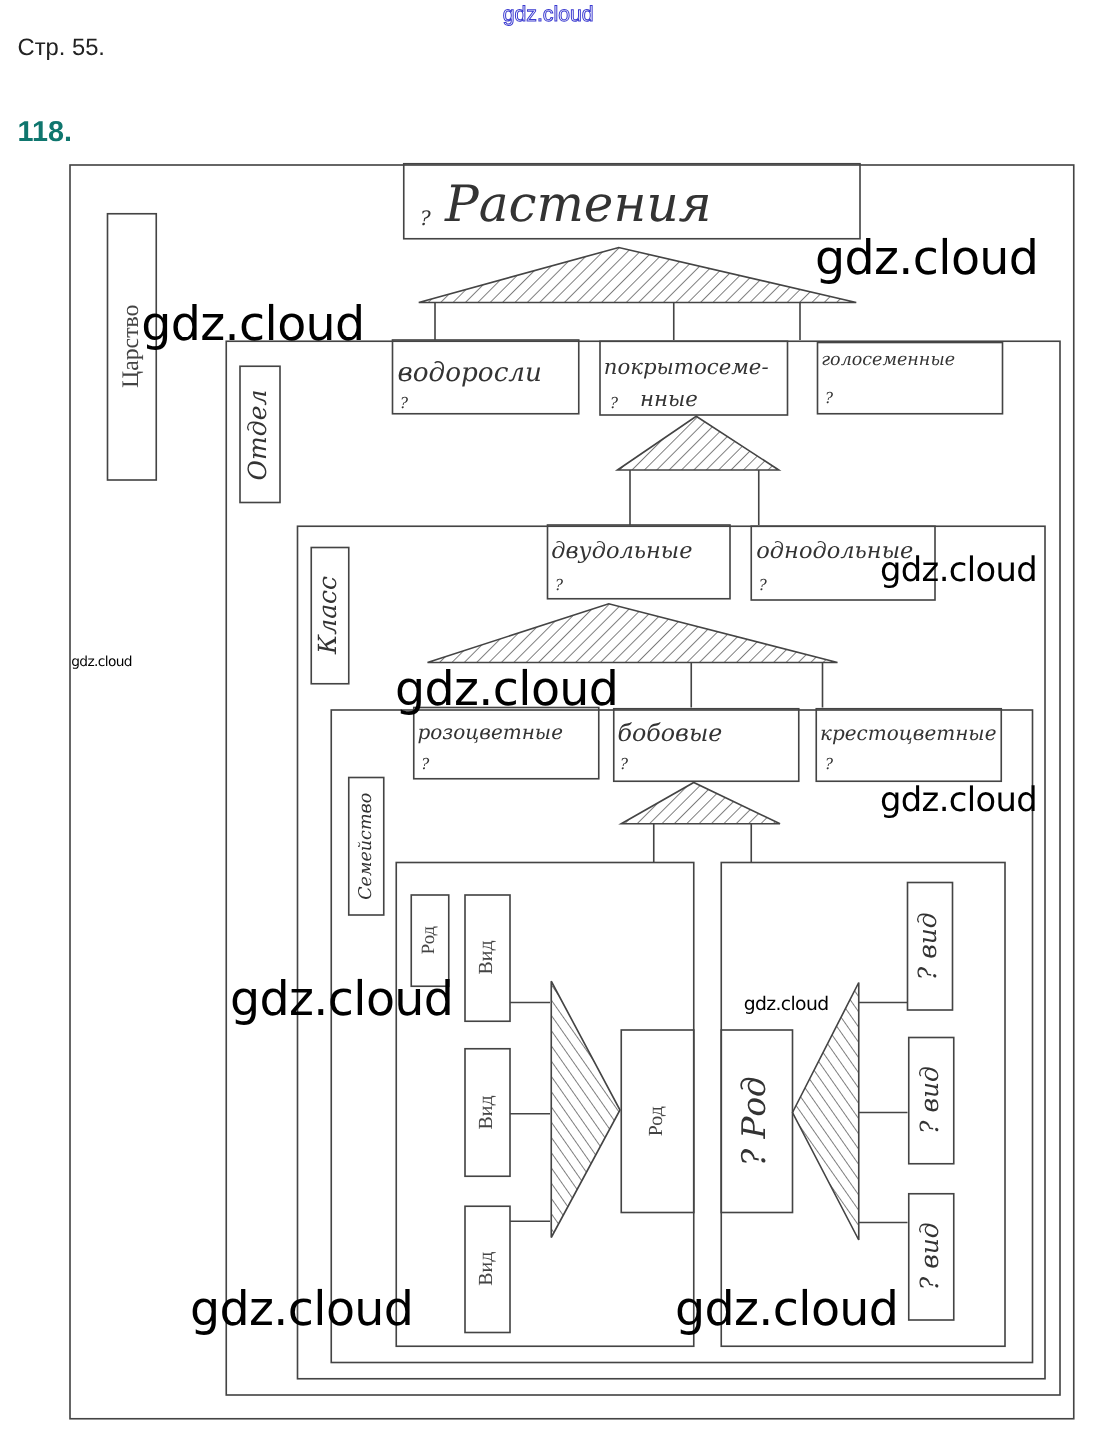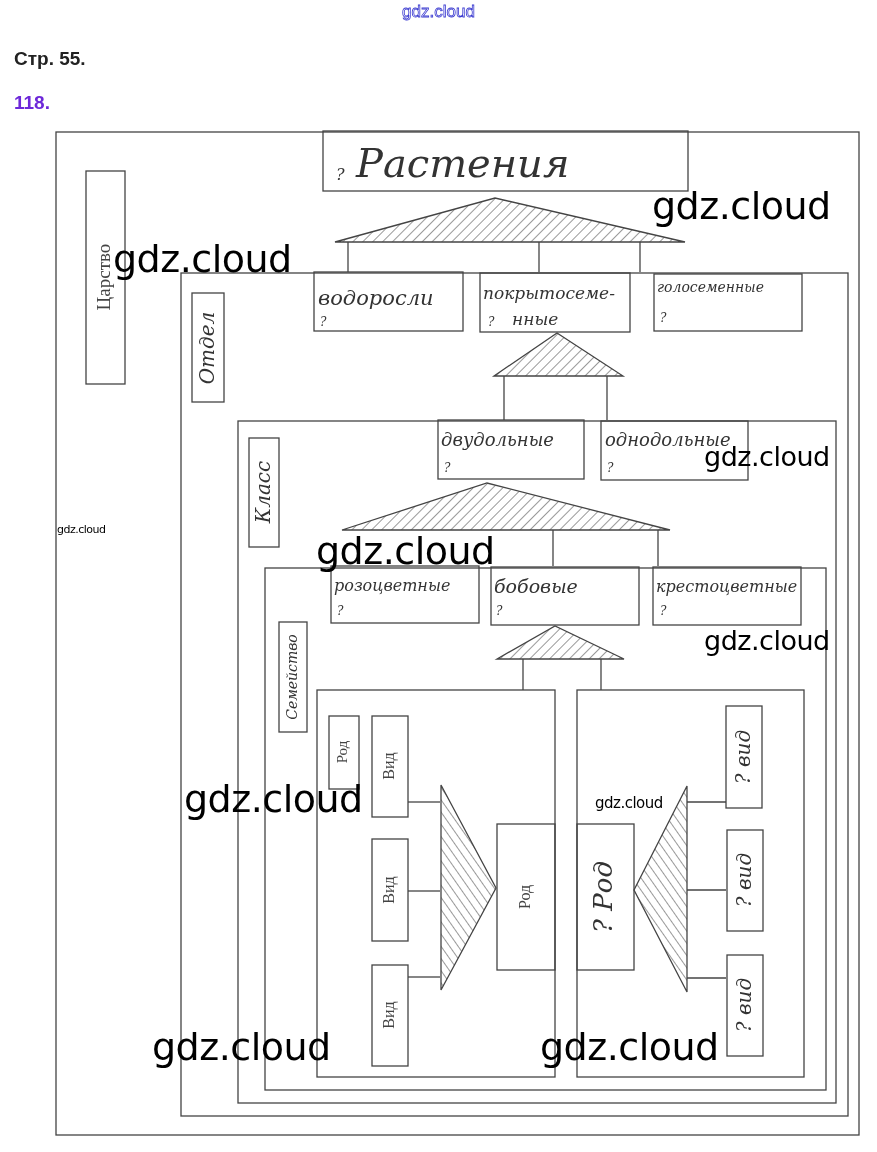--- a/index.html
+++ b/index.html
@@ -1,20 +1,20 @@
 <!DOCTYPE html>
 <html><head>
 <meta charset="utf-8">
 <style>
   html,body{margin:0;padding:0;background:#fff;}
   body{width:877px;height:1152px;position:relative;overflow:hidden;font-family:"Liberation Sans",sans-serif;color:#222;}
   .abs{position:absolute;}
   .hdr-wm{left:0;width:877px;top:2px;text-align:center;font-size:17px;color:#fff;-webkit-text-stroke:0.8px #3a3ad0;font-family:"Liberation Sans",sans-serif;}
-  .page-num{left:14px;top:48px;font-size:19px;font-weight:bold;color:#222;}
-  .task-num{left:14px;top:92px;font-size:19px;font-weight:bold;color:#6d28d9;}
+  .page-num{left:14px;top:28px;font-size:19px;font-weight:normal;color:#222;}
+  .task-num{left:14px;top:92px;font-size:23px;font-weight:bold;color:#0f766e;}
   svg text{font-family:"Liberation Serif",serif;}
   .hand{font-family:"DejaVu Serif",serif;font-style:italic;}
   .wm{position:absolute;font-family:"DejaVu Sans",sans-serif;color:#000;font-weight:normal;letter-spacing:-0.5px;}
   .wm-big{font-size:38px;}
   .wm-mid{font-size:27px;}
   .wm-small{font-size:15px;}
   .wm-tiny{font-size:11px;}
 </style>
 </head>
 <body>

